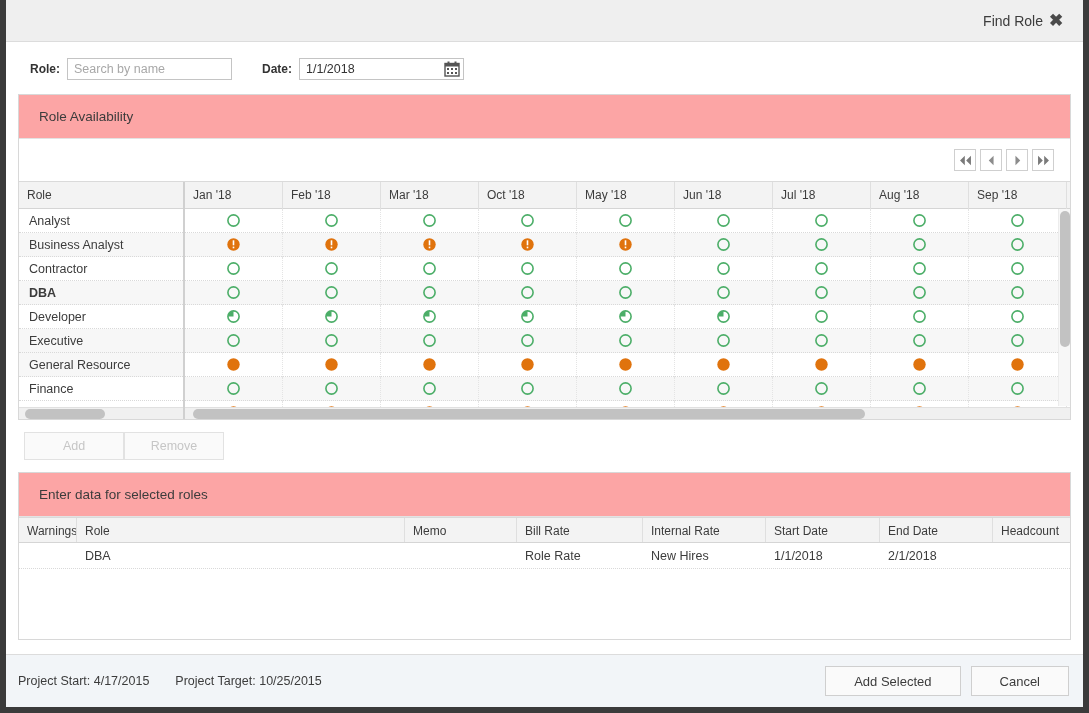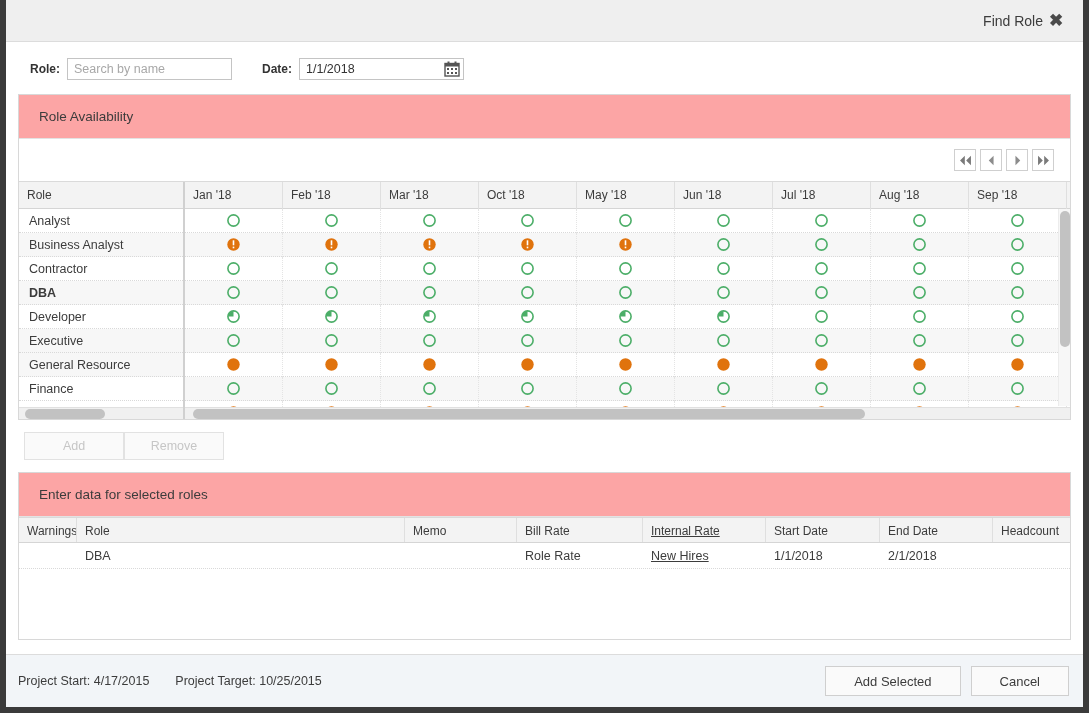--- a/index.html
+++ b/index.html
@@ -245,21 +245,21 @@
   .data-row div {
     font-size: 12.5px; color: #3c3c3c;
     line-height: 26px;
     padding-left: 8px;
     white-space: nowrap; overflow: hidden;
   }
   .c-warn   { flex: 0 0 58px; }
   .c-role   { flex: 0 0 328px; }
   .c-memo   { flex: 0 0 112px; }
   .c-bill   { flex: 0 0 126px; }
-  .c-int    { flex: 0 0 123px; text-decoration: underline; }
+  .c-int    { flex: 0 0 123px; }
   .c-start  { flex: 0 0 114px; }
   .c-end    { flex: 0 0 113px; }
   .c-head   { flex: 1 1 auto; border-right: none !important; }
 
   
   .footer {
     position: absolute;
     left: 0; right: 0; bottom: 0;
     height: 53px;
     background: #f2f5f8;

